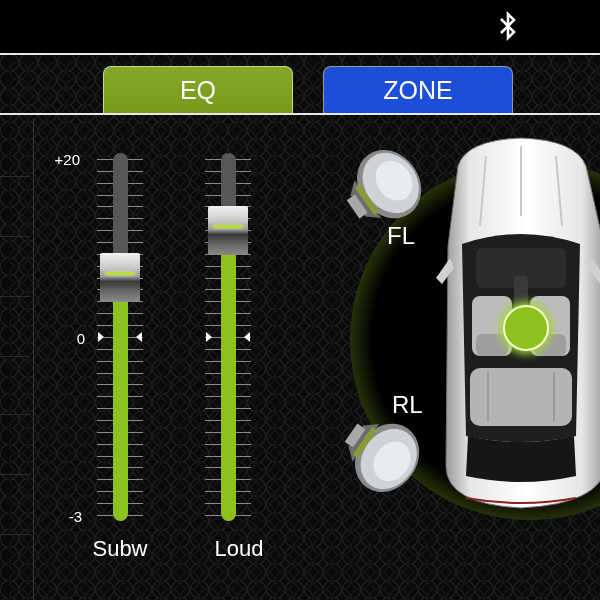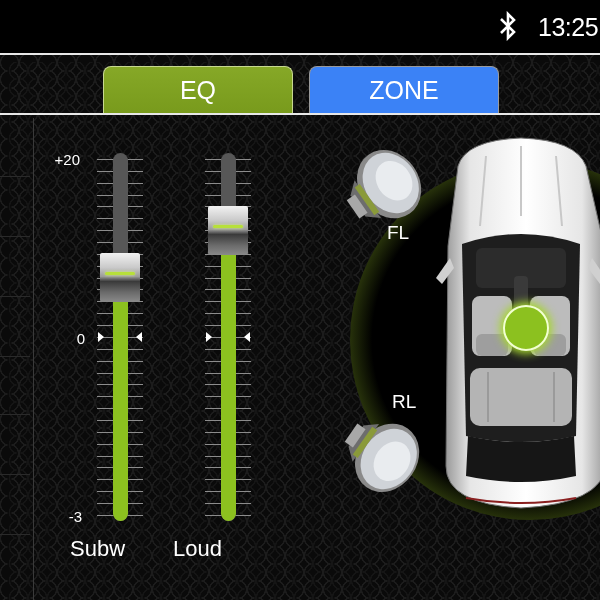--- a/index.html
+++ b/index.html
@@ -22,60 +22,59 @@
   }
 
   .statusbar { position: absolute; left: 0; top: 0; width: 600px; height: 52px; background: #000; }
   .statusbar-line { position: absolute; left: 0; top: 53px; width: 600px; height: 2px; background: #e8e8e8; }
   .bt-icon { position: absolute; left: 497px; top: 11px; width: 22px; height: 30px; }
   .clock { position: absolute; left: 538px; top: 13px; font-size: 25px; color: #fff; letter-spacing: -0.5px; }
 
   .tab { position: absolute; top: 66px; height: 48px; border-radius: 8px 8px 0 0;
          display: flex; align-items: center; justify-content: center; font-size: 25px; cursor: pointer; }
   .tab-eq { left: 103px; width: 190px; background: linear-gradient(#86a827, #789a1c); border: 1px solid #c7d890; border-bottom: none; }
-  .tab-zone { left: 309px; width: 190px; background: #3b82f6; border: 1px solid #9a9a9a; border-bottom: none; }
+  .tab-zone { left: 323px; width: 190px; background: #1d4ed8; border: 1px solid #9a9a9a; border-bottom: none; }
   .tabs-line { position: absolute; left: 0; top: 113px; width: 600px; height: 2px; background: #e8e8e8; }
 
   .left-rail { position: absolute; left: 33px; top: 118px; width: 1px; height: 482px; background: #3a3a3a; }
   .left-rail-ticks div { position: absolute; left: 0; width: 30px; height: 1px; background: #2a2a2a; }
 
   .scale-label { position: absolute; font-size: 15px; color: #fff; text-align: right; width: 40px; }
 
   .slider { position: absolute; top: 153px; width: 60px; height: 368px; }
   .ticks { position: absolute; left: 7px; top: 6px; width: 46px; height: 356px; }
   .tick { position: absolute; left: 0; width: 46px; height: 1px; background: #8c8c8c; }
   .track { position: absolute; left: 23px; top: 0; width: 15px; height: 368px; border-radius: 8px; background: #575757; }
   .fill { position: absolute; left: 23px; width: 15px; bottom: 0; border-radius: 0 0 8px 8px; background: #8cc11f; }
   .knob { position: absolute; left: 10px; width: 40px; height: 49px; border-radius: 2px;
           background: linear-gradient(#f2f2f2 0%, #c9c9c9 30%, #9a9a9a 48%, #3a3a3a 58%, #6a6a6a 80%, #8a8a8a 100%); }
   .knob-line { position: absolute; left: 5px; right: 5px; top: 19px; height: 3px; background: #b7e03a; box-shadow: 0 0 3px #d6f27a; border-radius: 2px; }
   .zero-mark-l { position: absolute; left: 8px; width: 0; height: 0; border-top: 5px solid transparent; border-bottom: 5px solid transparent; border-left: 6px solid #fff; }
   .zero-mark-r { position: absolute; right: 8px; width: 0; height: 0; border-top: 5px solid transparent; border-bottom: 5px solid transparent; border-right: 6px solid #fff; }
-  .slider-label { position: absolute; top: 536px; font-size: 22px; color: #fff; width: 100px; }
+  .slider-label { position: absolute; top: 536px; font-size: 22px; color: #fff; width: 100px; text-align: center; }
 
   .zone-arc { position: absolute; left: 350px; top: 160px; width: 360px; height: 360px; border-radius: 50%;
               background: radial-gradient(circle at 50% 50%, #000 0%, #000 62%, #3a4a10 75%, #7a9c22 86%, #8cb42a 100%); }
   .speaker { position: absolute; width: 86px; height: 82px; }
-  .speaker-label { position: absolute; font-size: 19px; color: #fff; }
+  .speaker-label { position: absolute; font-size: 24px; color: #fff; }
 
   .car { position: absolute; left: 436px; top: 136px; width: 170px; height: 374px; }
   .seat-dot { position: absolute; left: 503px; top: 305px; width: 46px; height: 46px; border-radius: 50%;
               background: #8cc11f; border: 2px solid #f2ffd2; box-shadow: 0 0 8px 3px #a6d630; }
 </style>
 </head>
 <body>
 
 <div class="hexbg"></div>
 <div class="hexbg2"></div>
 
 <div class="statusbar">
   <svg class="bt-icon" viewBox="0 0 22 30">
     <polyline points="4,8 17,21 11,27 11,3 17,9 4,22" fill="none" stroke="#fff" stroke-width="2.6" stroke-linejoin="miter"></polyline>
   </svg>
-  <span class="clock">13:25</span>
 </div>
 <div class="statusbar-line"></div>
 
 <div class="tab tab-eq">
   <span>EQ</span>
 </div>
 <div class="tab tab-zone">
   <span>ZONE</span>
 </div>
 <div class="tabs-line"></div>
@@ -174,21 +173,21 @@
     <div class="tick" style="top:356px"></div>
   </div>
   <div class="track"></div>
   <div class="fill" style="height:268px;"></div>
   <div class="zero-mark-l" style="top:179px;"></div>
   <div class="zero-mark-r" style="top:179px;"></div>
   <div class="knob" style="top:53px;">
       <div class="knob-line"></div>
     </div>
 </div>
-<span class="slider-label" style="left:173px;">Loud</span>
+<span class="slider-label" style="left:189px;">Loud</span>
 
 <div class="zone-arc"></div>
 
 <svg class="speaker" style="left:342px; top:146px;" viewBox="0 0 86 82">
   <g transform="rotate(-35 43 41)">
     <ellipse cx="48" cy="41" rx="30" ry="36" fill="#8a8a8a"></ellipse>
     <ellipse cx="50" cy="41" rx="26" ry="32" fill="#cfd3d8"></ellipse>
     <ellipse cx="54" cy="41" rx="17" ry="21" fill="#e9ecef"></ellipse>
     <path d="M10 28 L22 18 L22 64 L10 54 Z" fill="#6d6d6d"></path>
     <rect x="4" y="30" width="10" height="22" fill="#a8a8a8"></rect>

